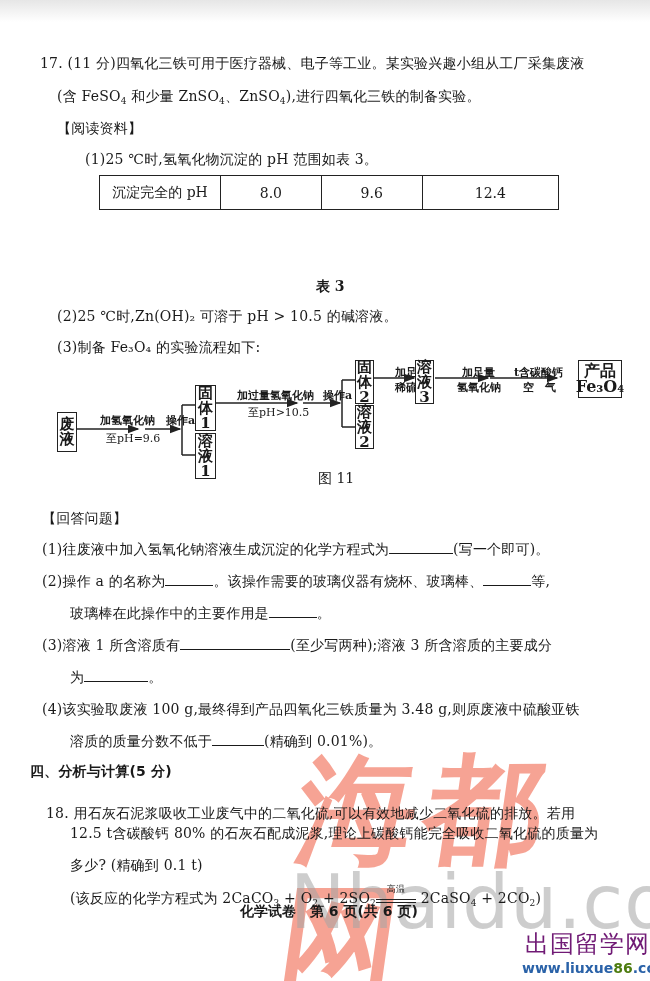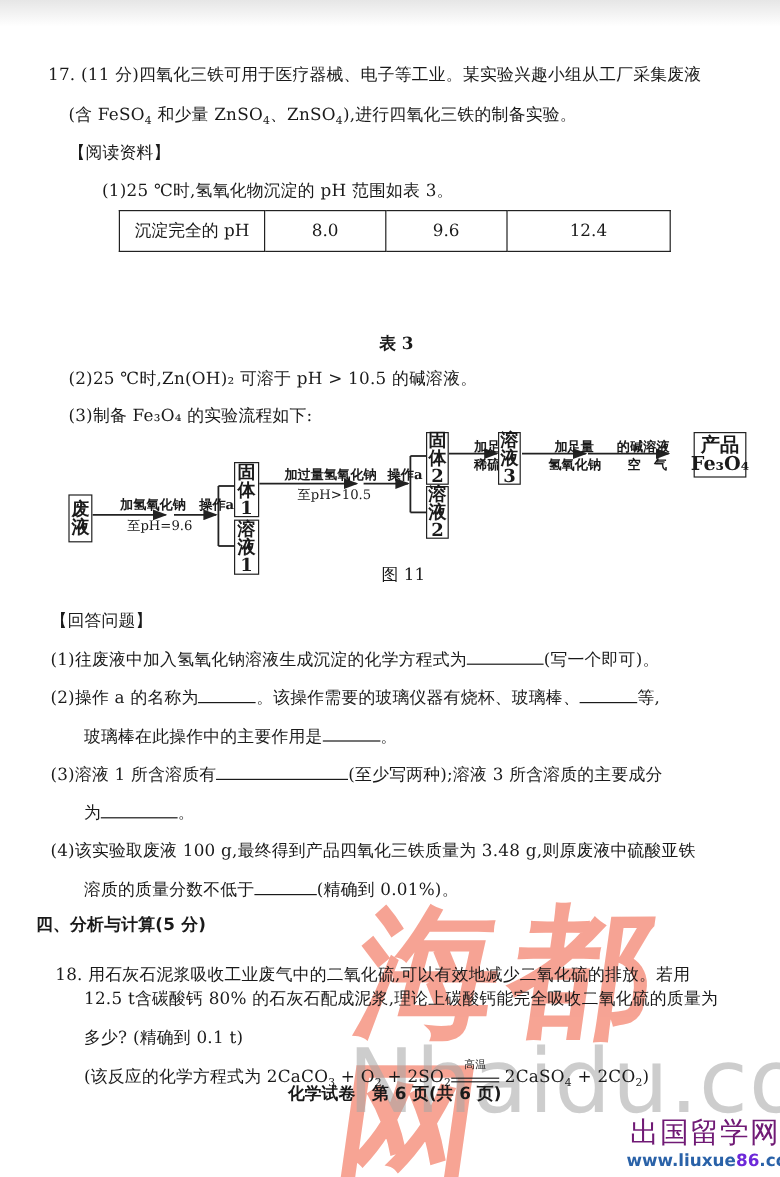--- a/index.html
+++ b/index.html
@@ -49,21 +49,21 @@
     font-family: "DejaVu Sans", sans-serif; color: #a6a6a6; opacity: 0.55; letter-spacing: 1px;
   }
   .wm-site-cn {
     position: absolute; left: 525px; top: 930px; font-size: 24px; line-height: 28px;
     font-family: "DejaVu Sans", sans-serif; color: #701a75; letter-spacing: 1px; text-align: center;
   }
   .wm-site-url {
     position: absolute; left: 522px; top: 960px; font-size: 14px; line-height: 16px;
     font-family: "DejaVu Sans", sans-serif; font-weight: bold; color: #2a62a8;
   }
-  .wm-site-url .hl { color: #6d28d9; }
+  .wm-site-url .hl { color: #4d7c0f; }
   .footer { position: absolute; left: 240px; top: 903px; font-size: 14px; font-family: "DejaVu Sans", sans-serif; font-weight: bold; }
   .eq-arrow { display: inline-block; position: relative; width: 40px; text-align: center; }
   .eq-arrow .cond { position: absolute; top: -11px; left: 0; width: 40px; font-size: 9px; text-align: center; }
   .eq-arrow .dbl { display: block; border-top: 1px solid #222; border-bottom: 1px solid #222; height: 2px; margin-top: 8px; }
 </style>
 </head>
 <body>
 
 <div class="topshade"></div>
 
@@ -156,21 +156,21 @@
 <div class="flab" style="left:375px; top:366px;">加足量</div>
 <div class="flab" style="left:375px; top:381px;">稀硫酸</div>
 
 <div class="box" style="left:415px; top:360px; width:17px; height:42px;">
   <span>溶</span>
     <span>液</span>
     <span>3</span>
 </div>
 <div class="flab" style="left:442px; top:366px;">加足量</div>
 <div class="flab" style="left:437px; top:381px;">氢氧化钠</div>
-<div class="flab" style="left:494px; top:366px;">的碱溶液</div>
+<div class="flab" style="left:494px; top:366px;">t含碳酸钙</div>
 <div class="flab" style="left:503px; top:381px;">空　气</div>
 <div class="flab" style="left:559px; top:369px; font-size:13px;">···</div>
 <div class="box" style="left:578px; top:360px; width:42px; height:36px; font-size:16px; line-height:16px;">
   <span>产品</span>
     <span>Fe₃O₄</span>
 </div>
 
 <div class="caption" style="left:318px; top:470px; font-weight:normal;">图 11</div>
 
 <div class="line" style="left:42px; top:509px;">【回答问题】</div>

